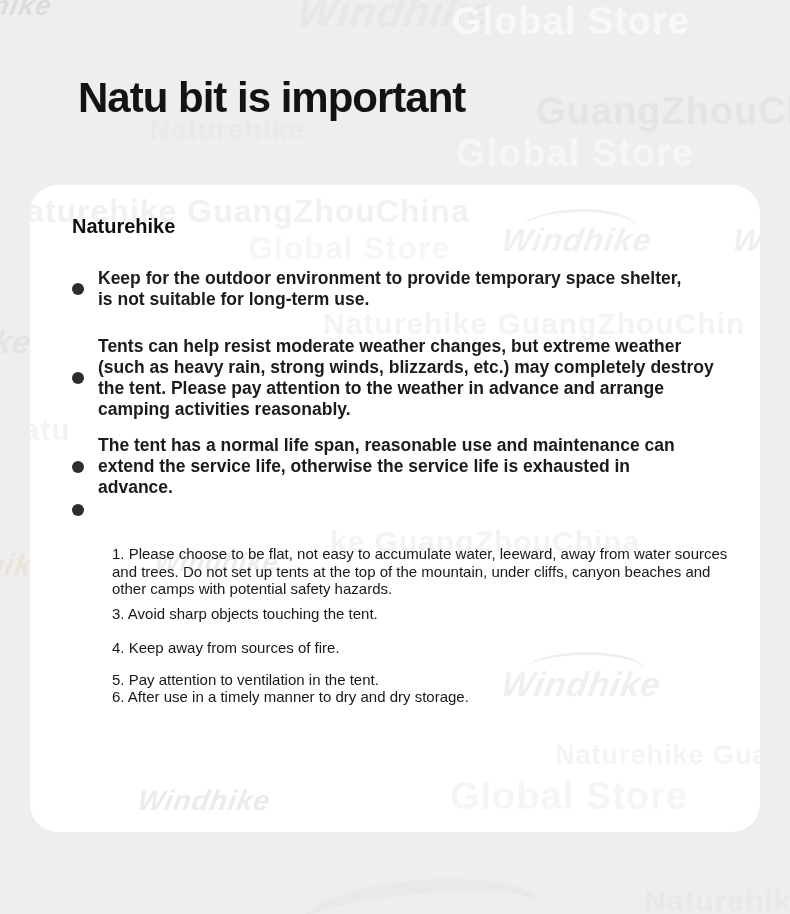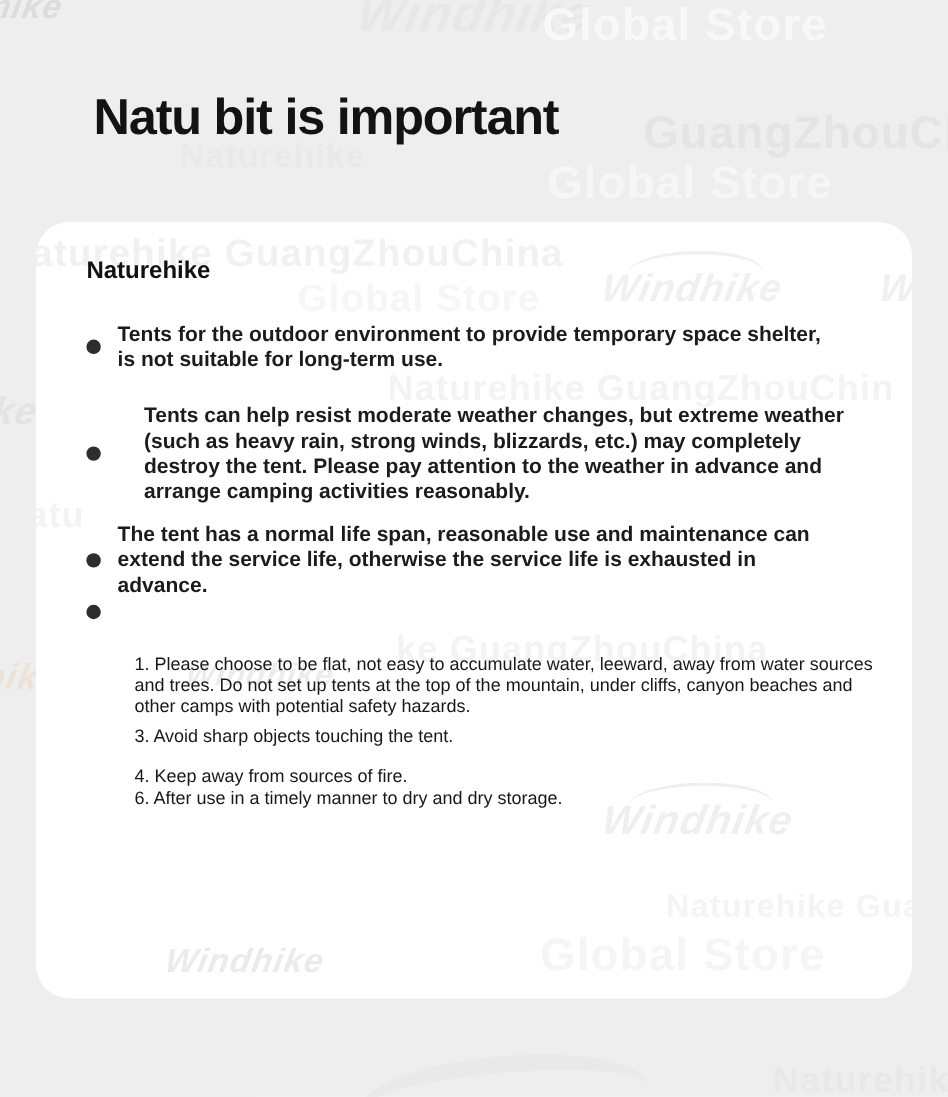--- a/index.html
+++ b/index.html
@@ -98,21 +98,21 @@
     align-self: center;
   }
   .bullet p {
     margin: 0;
     font-size: 17.5px;
     line-height: 21px;
     font-weight: bold;
     color: #1b1b1b;
   }
   .b0 { margin-top: 31px; }  .b0 p { max-width: 600px; }
-  .b1 { margin-top: 26px; gap: 22px; }  .b1 p { max-width: 627px; }
+  .b1 { margin-top: 26px; }  .b1 p { max-width: 627px; }
   .b2 { margin-top: 15px; }  .b2 p { max-width: 600px; }
   .b3 { margin-top: 6px;  }  .b3 p { max-width: 400px; }
   .b3 .dot { align-self: flex-end; margin-bottom: 3px; }
 
   .num {
     margin: 0;
     padding-left: 40px;
     font-size: 15px;
     line-height: 17.5px;
     font-weight: normal;
@@ -158,33 +158,34 @@
     <span class="wm it" style="left:730px; top:480px; font-size:34px; color:#efefef;">W</span>
     <span class="wm" style="left:525px; top:555px; font-size:27px; color:#f4f4f4;">Naturehike GuangZhouChin</span>
     <span class="wm it" style="left:108px; top:600px; font-size:28px; color:#ebebeb;">Windhike</span>
     <span class="wm" style="left:420px; top:590px; font-size:38px; color:#f5f5f5;">Global Store</span>
 
     <div class="card-content">
       <h2 class="card-heading">Naturehike</h2>
 
       <div class="bullet b0">
         <span class="dot"></span>
-        <p>Tents for the outdoor environment to provide temporary space shelter, is not suitable for long-term use.</p>
+        <p>Keep for the outdoor environment to provide temporary space shelter, is not suitable for long-term use.</p>
       </div>
       <div class="bullet b1">
         <span class="dot"></span>
         <p>Tents can help resist moderate weather changes, but extreme weather (such as heavy rain, strong winds, blizzards, etc.) may completely destroy the tent. Please pay attention to the weather in advance and arrange camping activities reasonably.</p>
       </div>
       <div class="bullet b2">
         <span class="dot"></span>
         <p>The tent has a normal life span, reasonable use and maintenance can extend the service life, otherwise the service life is exhausted in advance.</p>
       </div>
       <div class="bullet b3">
         <span class="dot"></span>
       </div>
 
       <p class="num n0">1. Please choose to be flat, not easy to accumulate water, leeward, away from water sources and trees. Do not set up tents at the top of the mountain, under cliffs, canyon beaches and other camps with potential safety hazards.</p>
       <p class="num n2">3. Avoid sharp objects touching the tent.</p>
       <p class="num n3">4. Keep away from sources of fire.</p>
+      <p class="num n4">5. Pay attention to ventilation in the tent.</p>
       <p class="num n5">6. After use in a timely manner to dry and dry storage.</p>
     </div>
   </section>
 </div>
 
 </body></html>

